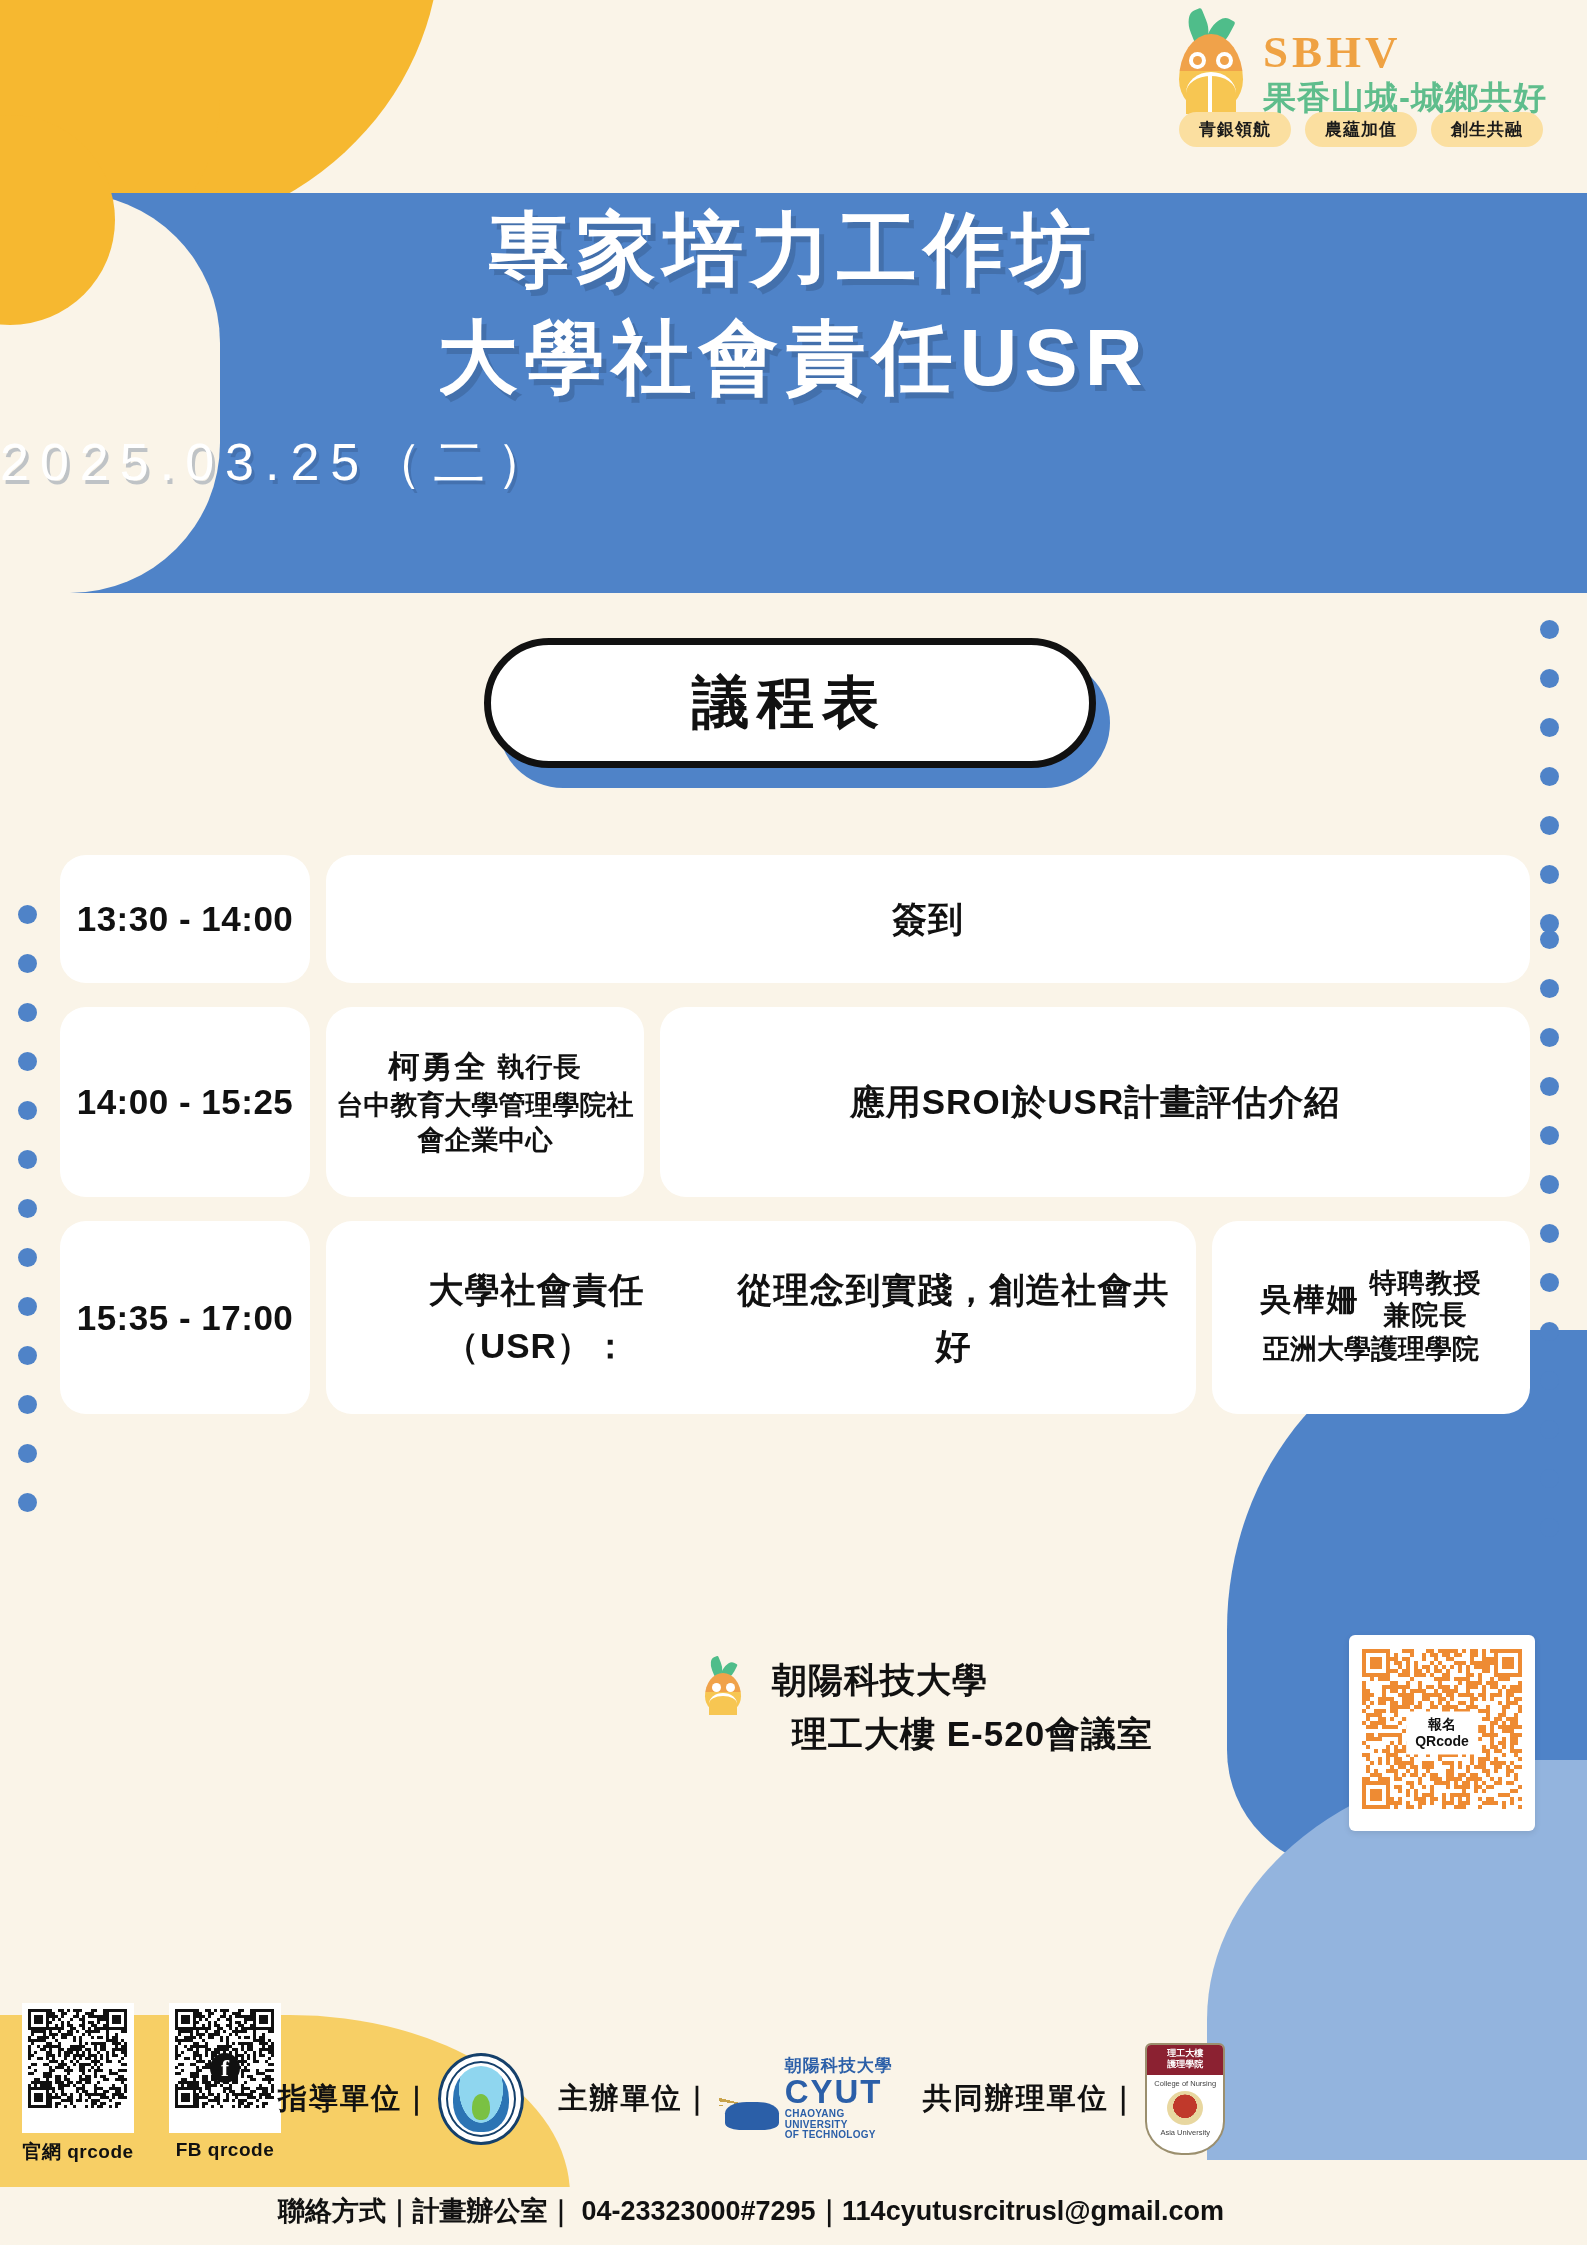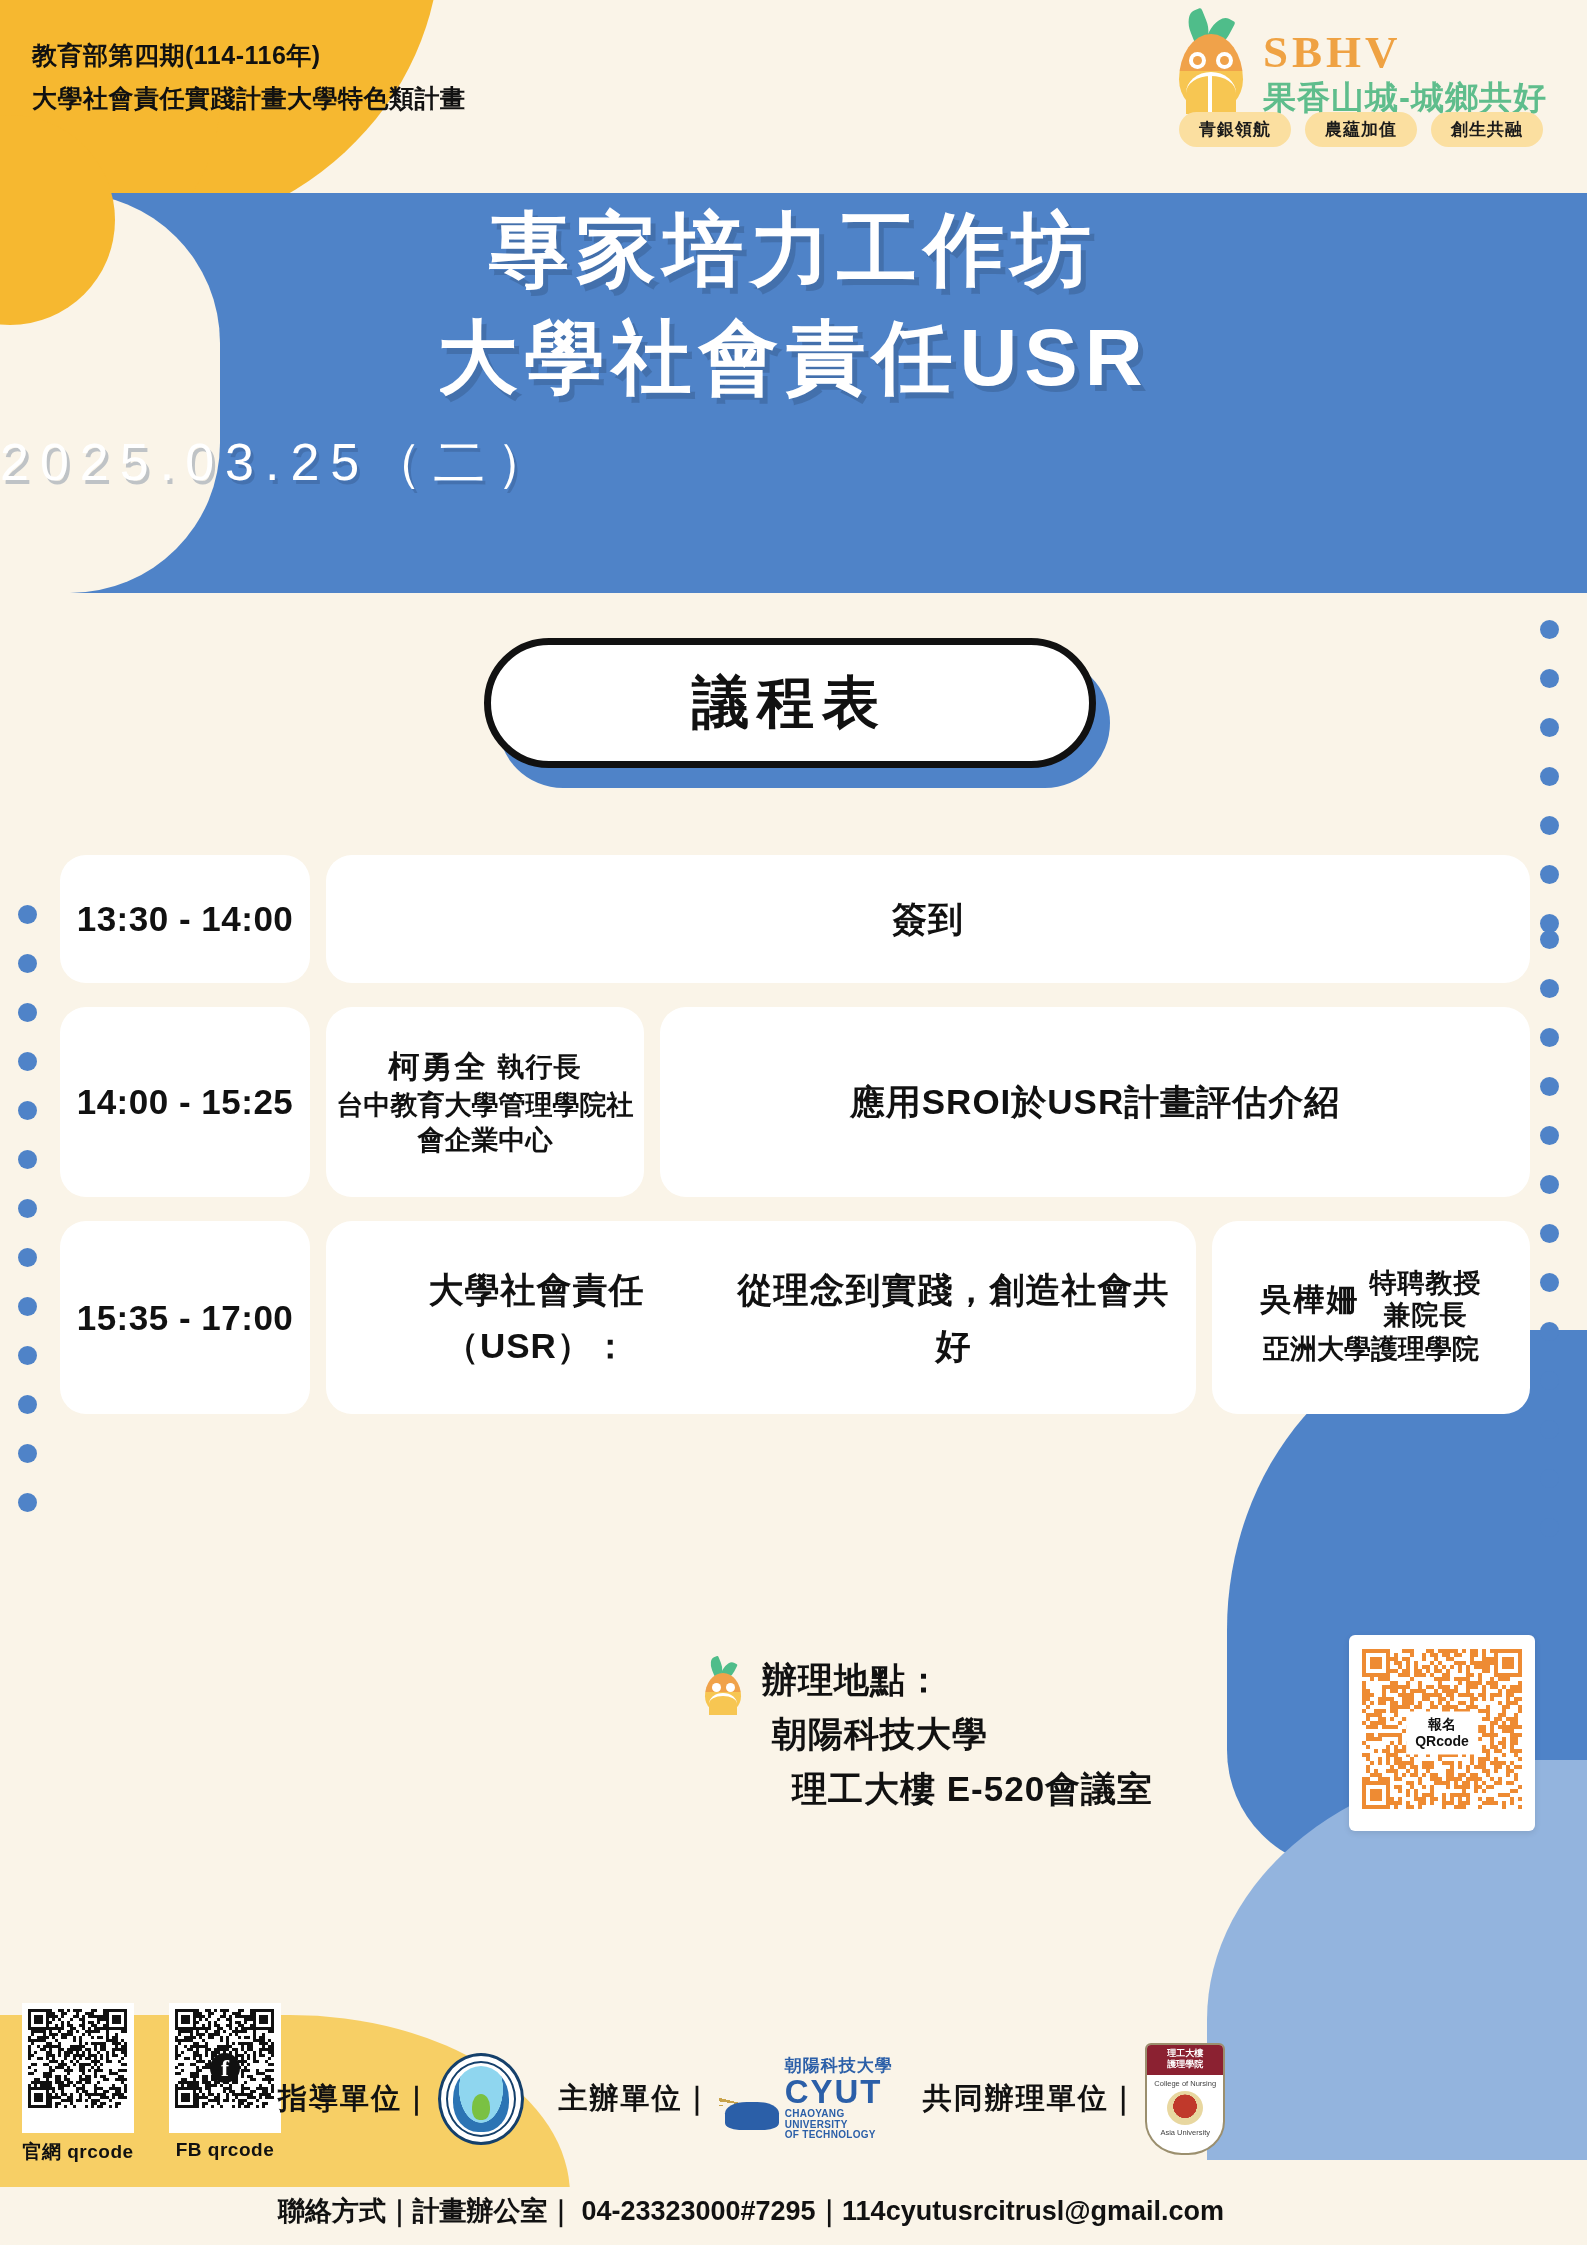--- a/index.html
+++ b/index.html
@@ -316,24 +316,20 @@
     <span></span>
     <span></span>
     <span></span>
     <span></span>
     <span></span>
     <span></span>
     <span></span>
   </div>
 
 <div class="header">
-  <div class="prog-lines">
-    <div>教育部第四期(114-116年)</div>
-    <div>大學社會責任實踐計畫大學特色類計畫</div>
-  </div>
 
   <div class="logo-wrap">
     <div class="logo-mark">
       <div class="leaf l"></div>
         <div class="leaf r"></div>
       <div class="fruit-body"></div>
       <div class="fruit-eye l"></div>
         <div class="fruit-eye r"></div>
       <div class="fruit-smile"></div>
     </div>
@@ -421,21 +417,20 @@
     <div class="venue-row">
       <div class="venue-mark">
         <div class="vleaf l"></div>
           <div class="vleaf r"></div>
         <div class="vmark-body"></div>
         <div class="vmark-eye l"></div>
           <div class="vmark-eye r"></div>
         <div class="vmark-smile"></div>
       </div>
       <div class="venue-lines">
-        <div>辦理地點：</div>
         <div class="venue-l2">朝陽科技大學</div>
         <div class="venue-l3">理工大樓 E-520會議室</div>
       </div>
     </div>
   </div>
 
   <div class="qrbox">
     <div class="qr-img" id="reg-qr" style="position: relative;">
         <i class="qr-px o" style="left:0px;top:0px;width:4px;height:4px"></i>
         <i class="qr-px o" style="left:4px;top:0px;width:4px;height:4px"></i>

